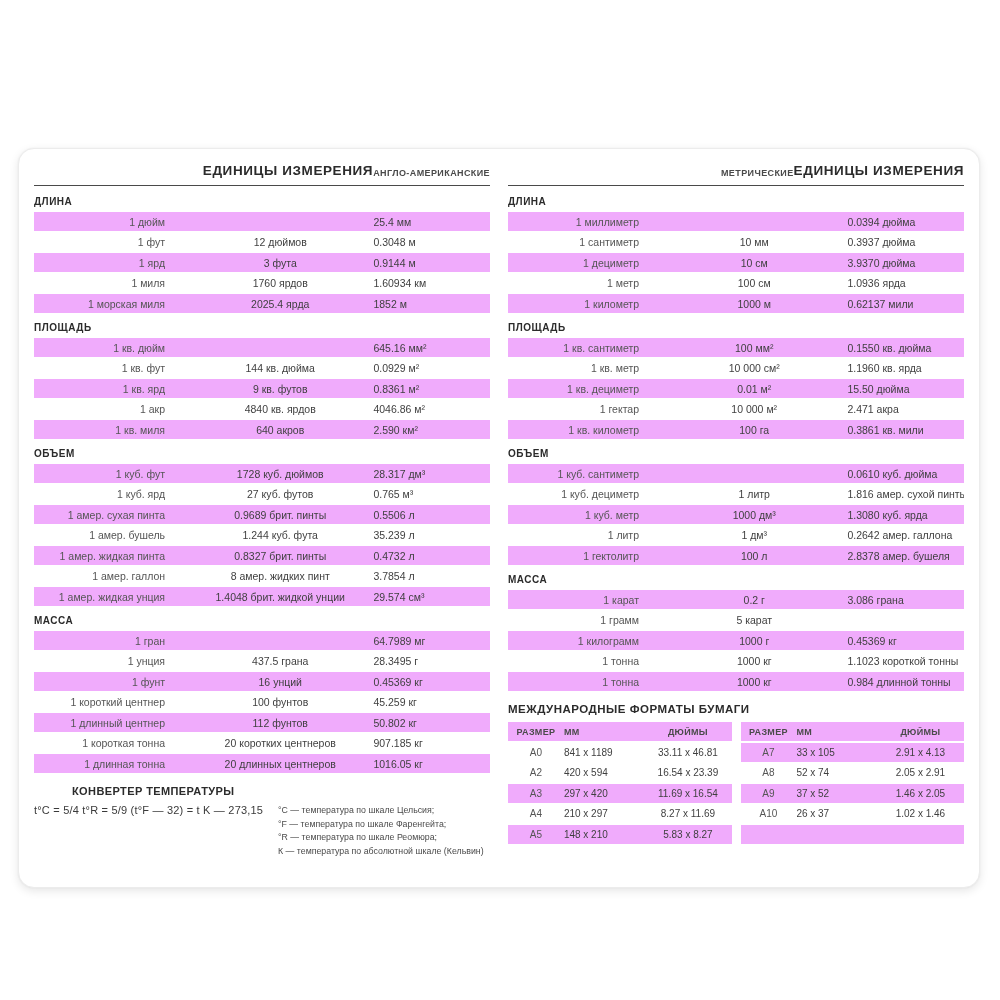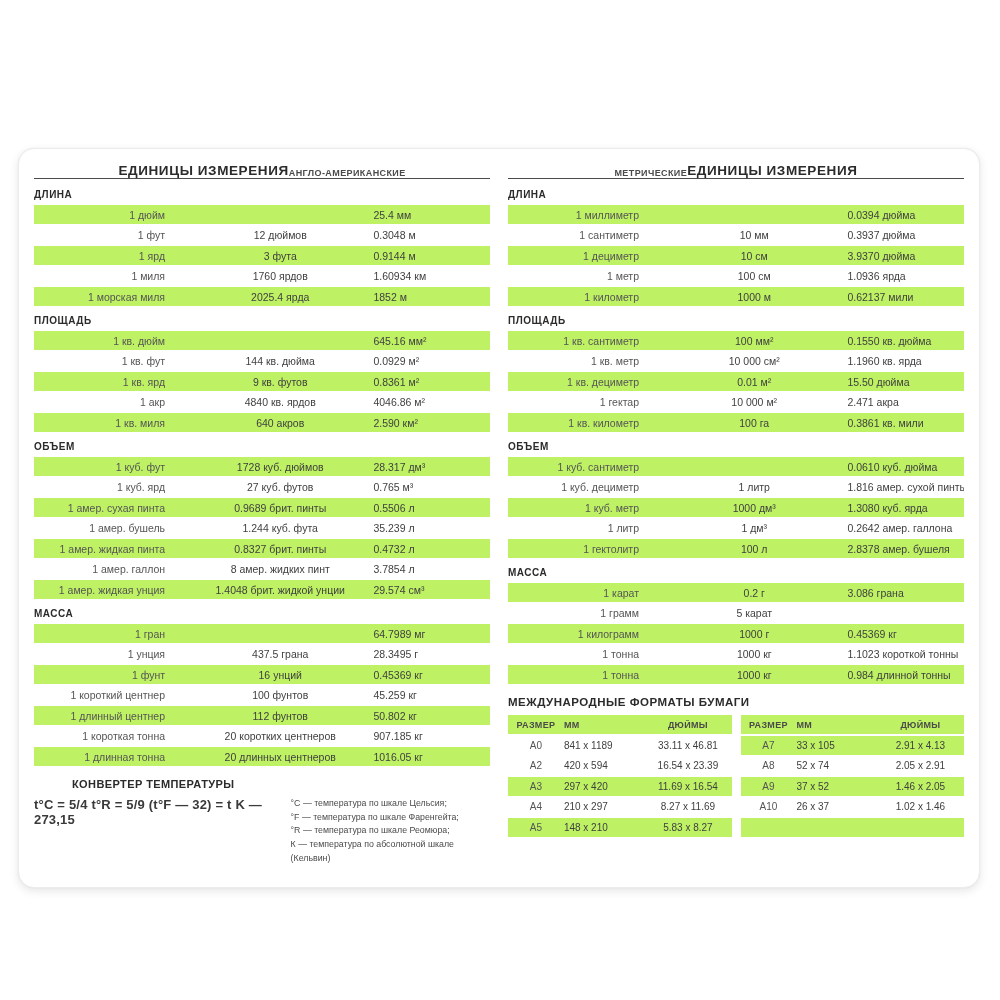--- a/index.html
+++ b/index.html
@@ -5,40 +5,40 @@
   * { margin:0; padding:0; box-sizing:border-box; }
   html,body { width:1000px; height:1000px; background:#ffffff;
     font-family:"Liberation Sans","DejaVu Sans",sans-serif; color:#3f3f3f; }
   .page {
     position:absolute; left:18px; top:148px; width:962px; height:740px;
     background:#ffffff; border:1px solid #ececec; border-radius:16px;
     box-shadow:0 3px 10px rgba(0,0,0,0.10), 0 0 2px rgba(0,0,0,0.06);
     padding:14px 15px 10px 15px; display:flex; gap:18px; overflow:hidden;
   }
   .col { flex:1 1 0; min-width:0; }
-  .col-head { display:flex; justify-content:center; align-items:flex-end;
-    border-bottom:1.5px solid #4a4a4a; margin-bottom:10px; }
+  .col-head { display:flex; justify-content:flex-end; align-items:flex-end;
+    border-bottom:1.5px solid #4a4a4a; padding-bottom:7px; margin-bottom:10px; }
   .col-title { font-size:13.5px; font-weight:bold; letter-spacing:.6px; color:#2b2b2b; }
   .col-tag { font-size:9px; font-weight:bold; letter-spacing:.4px; color:#4a4a4a; }
   .sec { margin-bottom:9px; }
   .sec-title { font-size:10px; font-weight:bold; letter-spacing:.5px; color:#2b2b2b;
     margin:4px 0 5px 0; }
   .t-row { display:flex; align-items:center; height:19px; margin-bottom:1.5px;
     font-size:10.5px; }
-  .t-row.stripe { background:#bef264; }
+  .t-row.stripe { background:#f0abfc; }
   .cell { overflow:hidden; white-space:nowrap; }
   .c1 { width:34%; text-align:right; padding-right:24px; color:#555; }
   .c2 { width:40%; text-align:center; }
   .c3 { flex:1; text-align:left; padding-left:2px; }
   
   .temp { margin-top:12px; }
   .temp-title { font-size:11px; font-weight:bold; letter-spacing:.4px; color:#2b2b2b;
     margin-bottom:7px;padding-left:38px; }
   .temp-body { display:flex; justify-content:space-between; align-items:flex-start; }
-  .temp-formula { font-size:13px; font-weight:bold; color:#3a3a3a; letter-spacing:.2px; }
+  .temp-formula { font-size:11px; font-weight:normal; color:#3a3a3a; letter-spacing:.2px; }
   .temp-notes { width:212px; font-size:8.8px; line-height:1.55; color:#4a4a4a; }
   
   .paper { margin-top:12px; }
   .paper-title { font-size:11.5px; font-weight:bold; letter-spacing:.5px; color:#2b2b2b;
     margin-bottom:7px; }
   .paper-tables { display:flex; gap:9px; }
   .p-table { flex:1 1 0; }
   .p-table .t-row { height:19px; font-size:10px; }
   .pc1 { width:25%; text-align:center; color:#555; }
   .pc2 { width:36%; text-align:left; }

